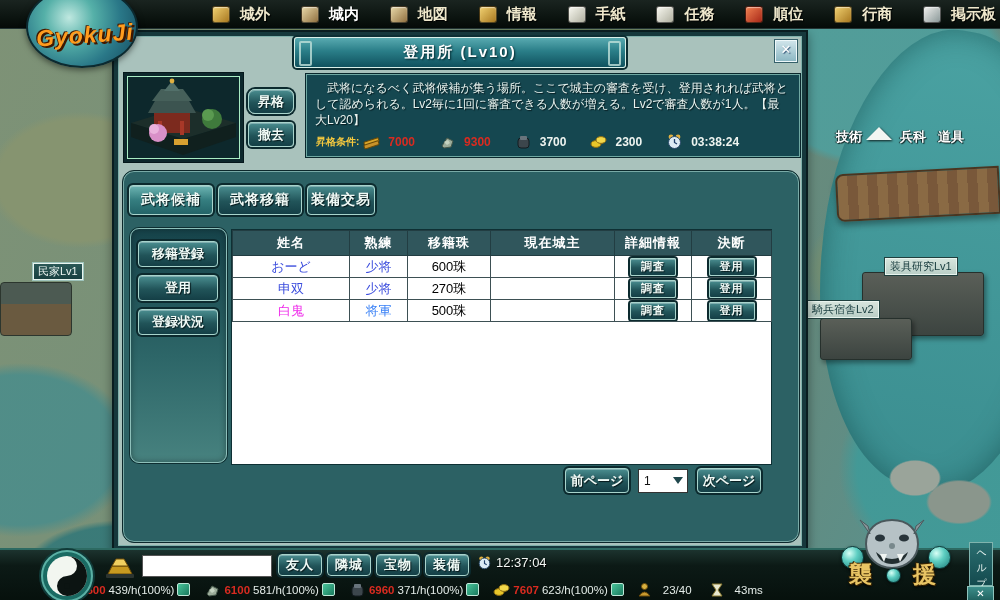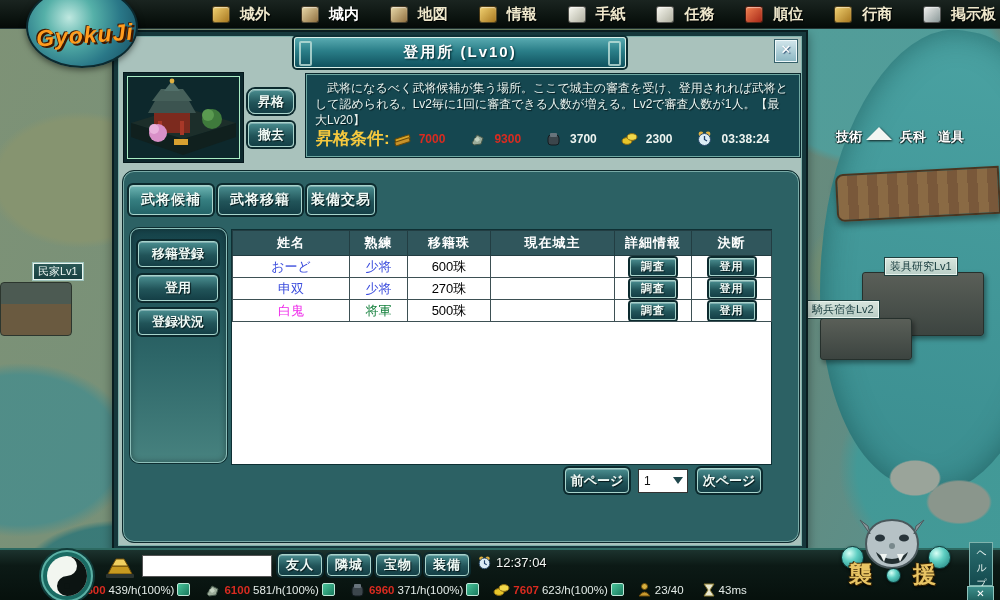--- a/index.html
+++ b/index.html
@@ -89,21 +89,21 @@
       border-radius:4px;color:#f0faf6;font-weight:bold;text-shadow:1px 1px 1px #06181a;
       display:flex;align-items:center;justify-content:center;cursor:pointer;
       font-family:inherit;font-size:13px;padding:0;}
   #btn-upgrade{position:absolute;left:134px;top:57px;width:46px;height:25px;border-radius:7px;}
   #btn-demolish{position:absolute;left:134px;top:90px;width:46px;height:25px;}
   #desc-panel{position:absolute;left:191px;top:41px;width:494px;height:83px;
       background:#154750;border:1px solid #0a272c;box-shadow:inset 0 0 0 1px #6fa8a2;}
   #desc-text{margin:0;padding:6px 9px 0 9px;color:#e9f3ef;font-size:12px;line-height:16px;
       text-shadow:1px 1px 1px #05181c;}
   #req-row{position:absolute;left:10px;bottom:7px;display:flex;align-items:center;gap:0;}
-  #req-row .req-label{color:#f6c93e;font-size:17px;font-weight:bold;margin-right:4px;}
+  #req-row .req-label{color:#f6c93e;font-size:10px;font-weight:bold;margin-right:4px;}
   .req-item{display:flex;align-items:center;gap:8px;margin-right:24px;}
   .req-item span{font-size:12px;font-weight:bold;}
   .ricon{width:17px;height:17px;display:block;}
   
   #main-panel{position:absolute;left:8px;top:138px;width:676px;height:371px;background:#2c6164;
       border:1px solid #0c282b;box-shadow:inset 0 0 0 1px #79aaa6;border-radius:12px;}
   .tab{position:absolute;top:14px;height:30px;font-size:14px;letter-spacing:1px;}
   .tab.active{background:linear-gradient(180deg,#6cb4b2 0%,#357e80 50%,#236468 100%);}
   #tab-0{left:6px;width:84px;} #tab-1{left:95px;width:84px;} #tab-2{left:184px;width:68px;}
   #side-panel{position:absolute;left:7px;top:57px;width:95px;height:233px;border-radius:9px;
@@ -143,21 +143,21 @@
   .bb-btn{position:absolute;top:4px;height:22px;width:44px;font-size:13px;letter-spacing:1px;}
   #bb-btn-0{left:278px;} #bb-btn-1{left:327px;} #bb-btn-2{left:376px;} #bb-btn-3{left:425px;}
   #clock-wrap{position:absolute;left:477px;top:5px;display:flex;align-items:center;gap:4px;}
   #clock-wrap span{color:#f2f6f2;font-size:13px;text-shadow:1px 1px 1px #000;}
   #res-row{position:absolute;left:60px;top:31px;display:flex;align-items:center;gap:5px;}
   .res-item{display:flex;align-items:center;gap:3px;margin-right:9px;}
   .res-amt{color:#d92b20;font-size:11.5px;font-weight:bold;}
   .res-rate{color:#e4ece8;font-size:11.5px;}
   .chest{width:11px;height:11px;background:linear-gradient(135deg,#49c49a,#1a7a5e);
       border:1px solid #bfe8d8;border-radius:2px;}
-  .stat{display:flex;align-items:center;gap:4px;margin-right:14px;color:#e4ece8;font-size:11.5px;}
+  .stat{display:flex;align-items:center;gap:12px;margin-right:14px;color:#e4ece8;font-size:11.5px;}
   
   #dragon{position:absolute;left:858px;top:-32px;width:68px;height:52px;z-index:42;}
   .orb{position:absolute;border-radius:50%;z-index:42;
       background:radial-gradient(circle at 35% 30%, #d8fff6 0%, #5ecec2 40%, #1c7a78 100%);
       border:1px solid #0c3a3a;box-shadow:0 1px 3px rgba(0,0,0,.5);}
   .war-char{position:absolute;top:9px;font-size:23px;font-weight:bold;color:#e8c464;z-index:42;
       text-shadow:1px 1px 0 #3a2400,-1px -1px 0 #3a2400,0 2px 3px #000;cursor:pointer;}
   #help-strip{position:absolute;left:969px;top:-8px;width:22px;height:42px;z-index:43;
       background:linear-gradient(180deg,#2a6e70,#144a4e);border:1px solid #7fb4ae;
       display:flex;align-items:center;justify-content:center;cursor:pointer;}
@@ -356,21 +356,21 @@
               <td></td>
               <td>
                   <button class="btn-teal cell-btn">調査</button>
                 </td>
               <td>
                   <button class="btn-teal cell-btn">登用</button>
                 </td>
             </tr>
             <tr>
               <td style="color: rgb(239, 44, 234);">白鬼</td>
-              <td style="color: #15803d;">将軍</td>
+              <td style="color: #3b82f6;">将軍</td>
               <td>500珠</td>
               <td></td>
               <td>
                   <button class="btn-teal cell-btn">調査</button>
                 </td>
               <td>
                   <button class="btn-teal cell-btn">登用</button>
                 </td>
             </tr>
           </tbody>

